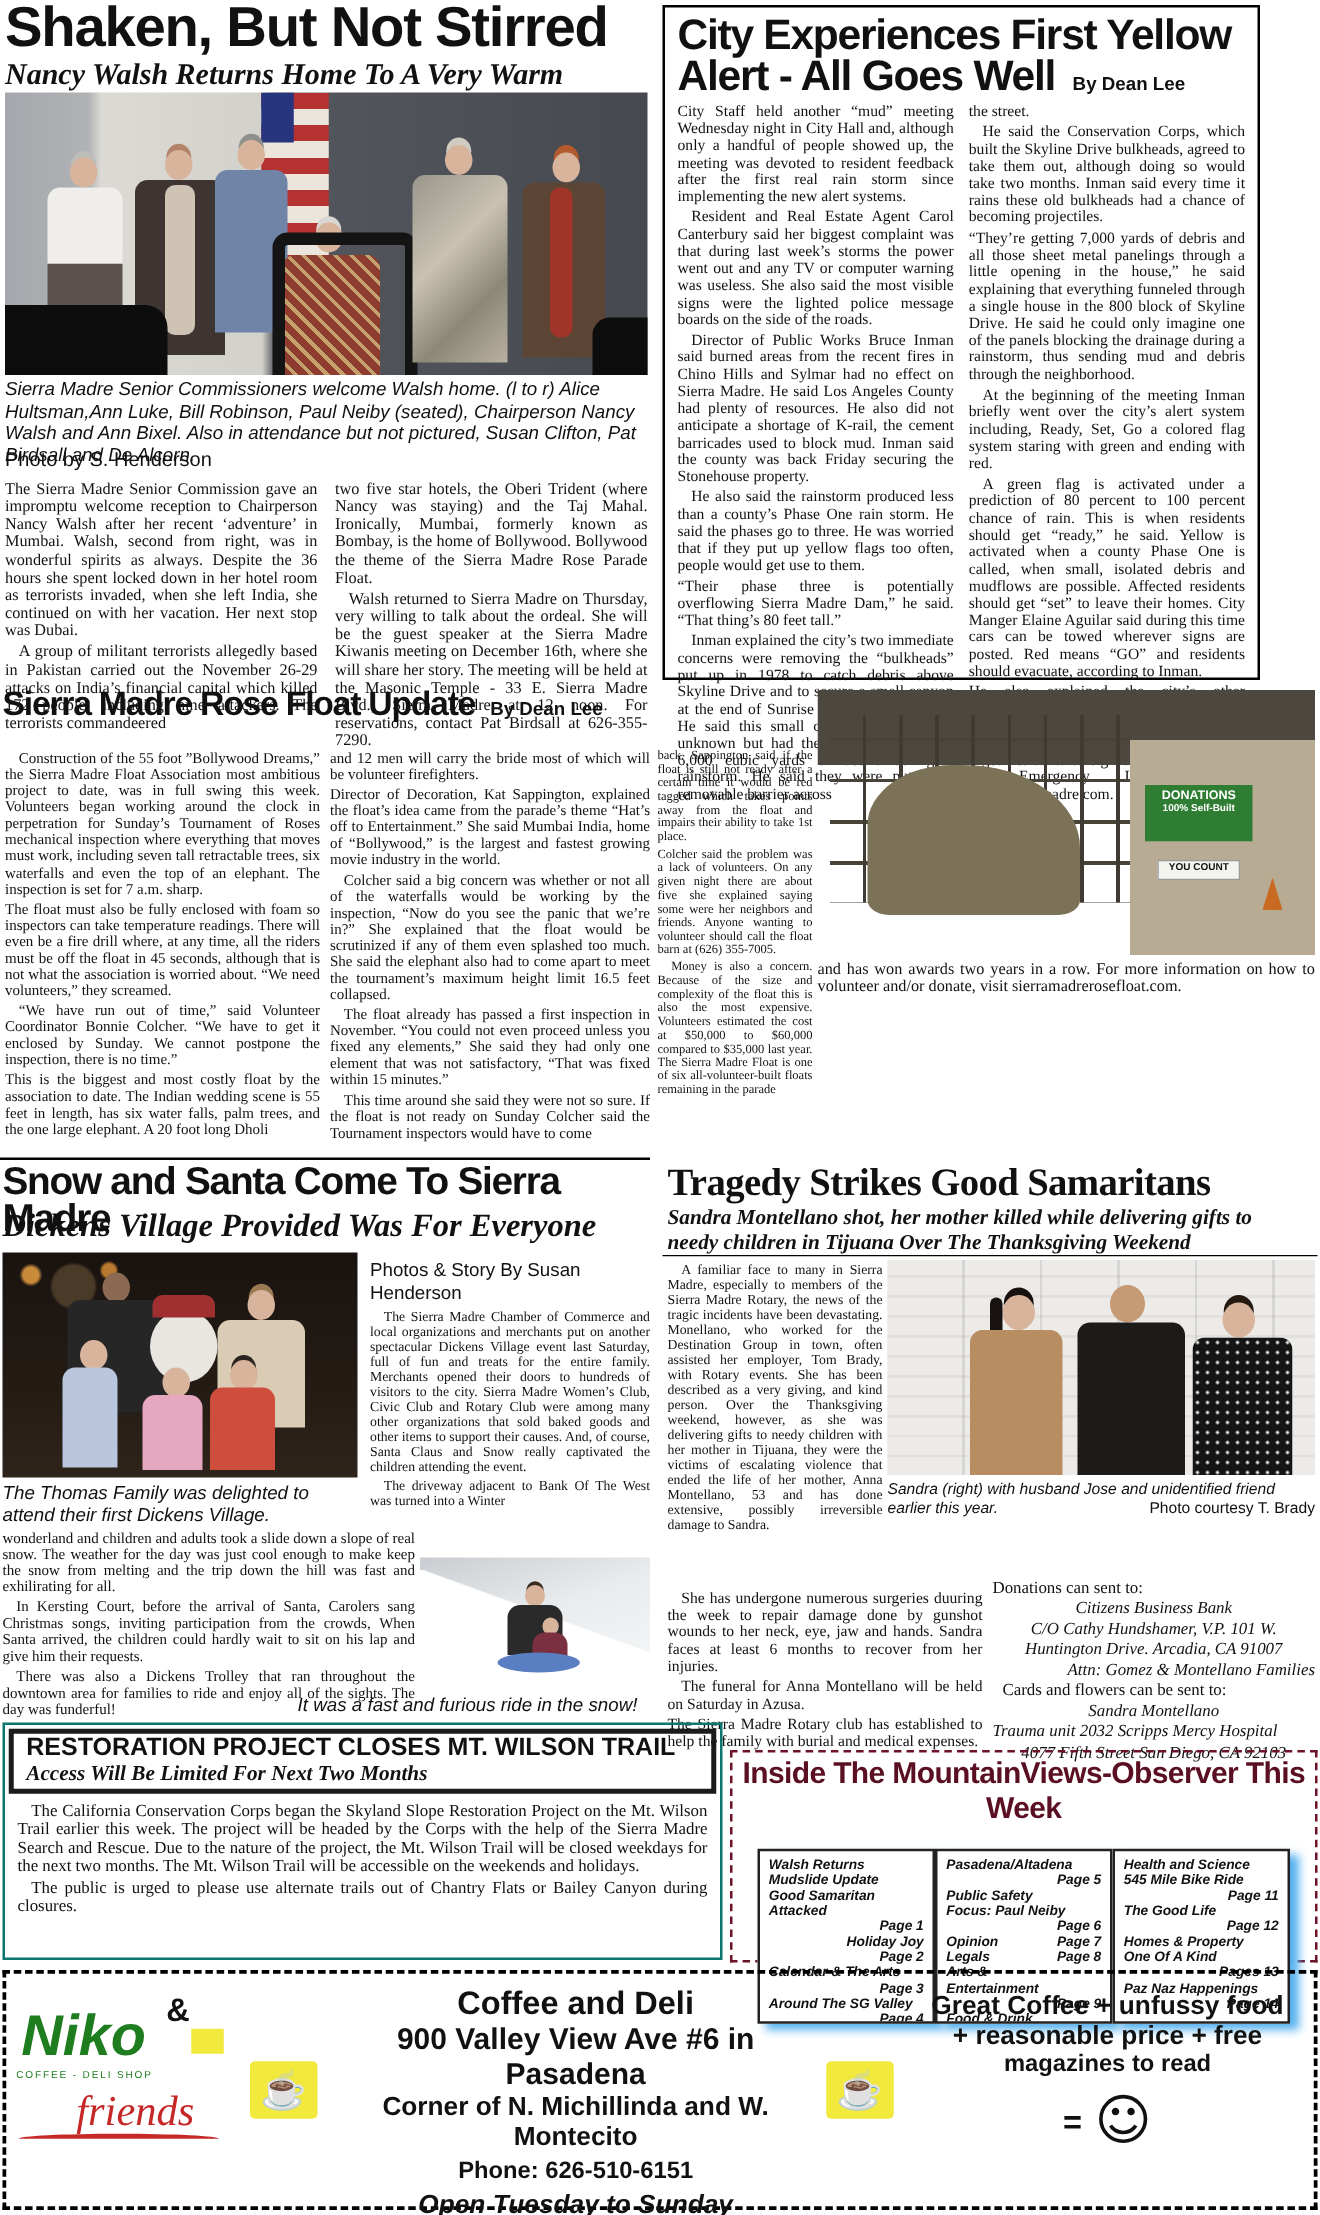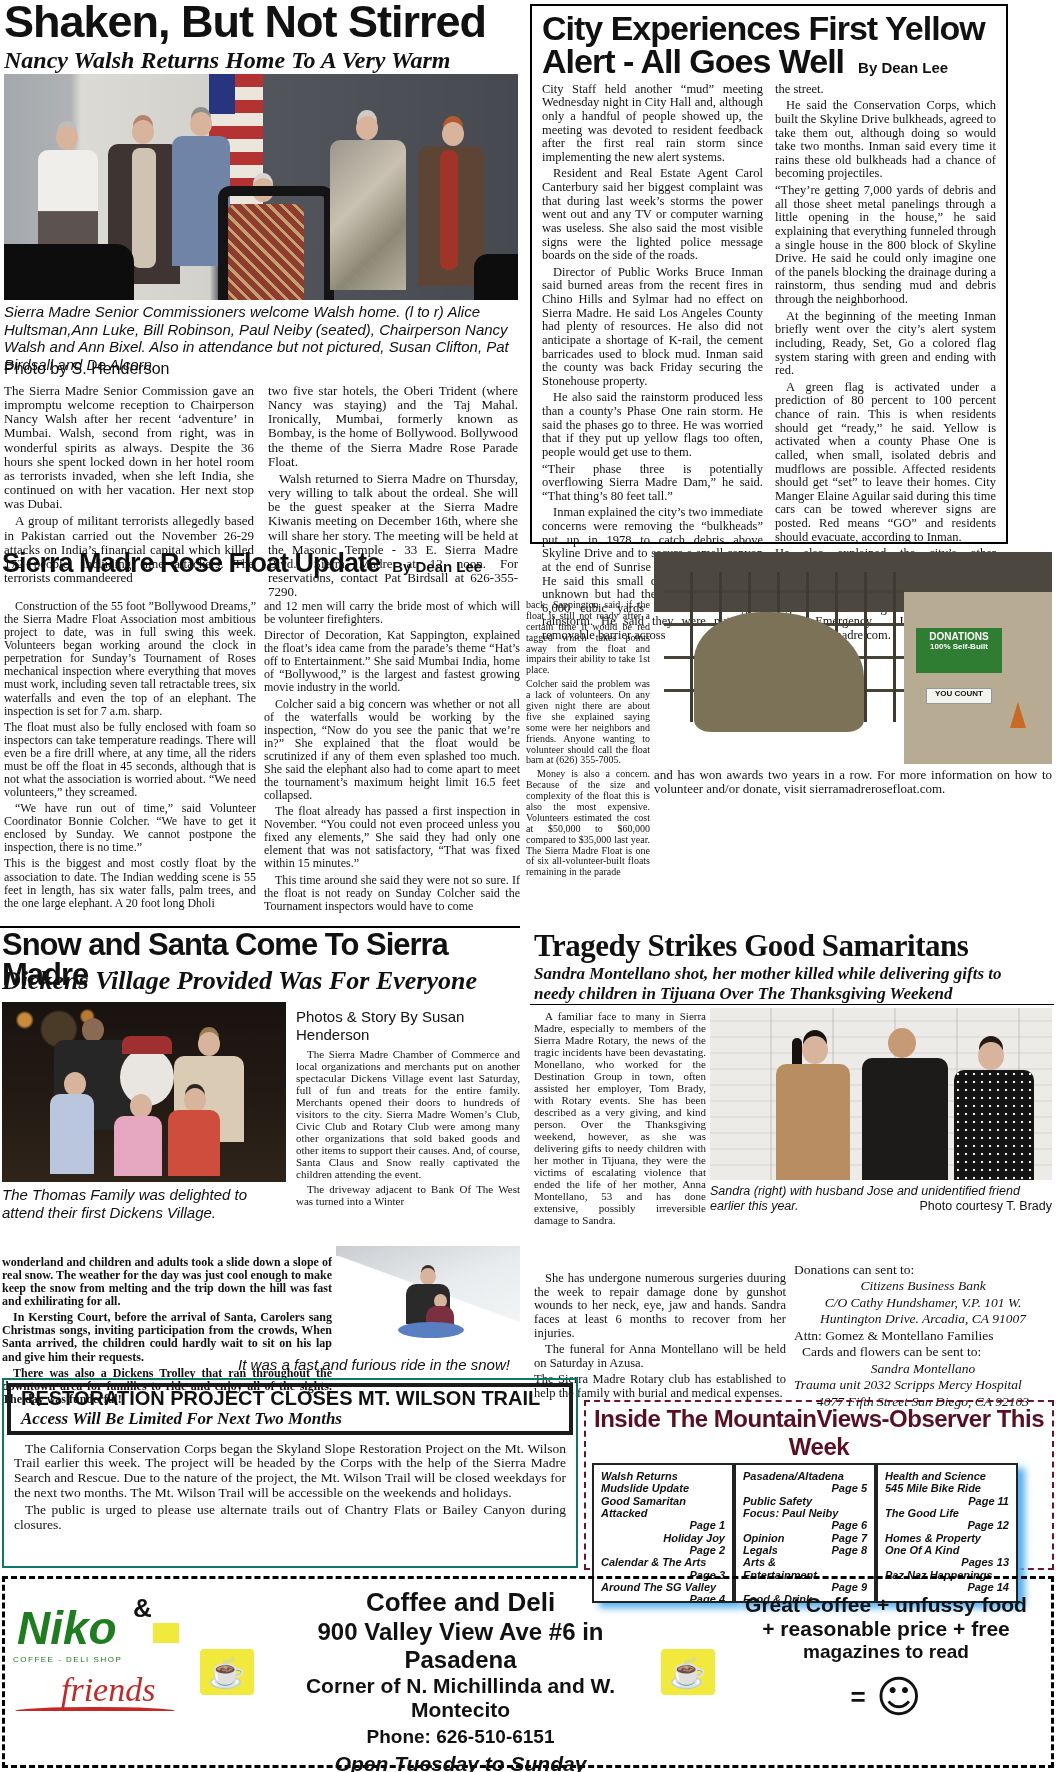--- a/index.html
+++ b/index.html
@@ -20,21 +20,21 @@
   .head{position:absolute;width:22px;height:24px;border-radius:50%;background:#d9b49c;}
   .torso{position:absolute;border-radius:10px 10px 0 0;}
   
   #alert-box{border:2px solid #000;padding:6px 10px 4px 10px;box-sizing:border-box;}
   .twocol{display:flex;gap:12px;}
   .twocol>div{flex:1;}
   
   #inside-box{border:2px dashed #6d1328;box-sizing:border-box;padding:3px 6px;}
   .iw-title{color:#5a0f22;font-family:"Liberation Sans",sans-serif;font-weight:bold;
             font-size:24px;text-align:center;letter-spacing:-0.5px;}
-  .iw-cols{display:flex;justify-content:flex-start;margin-top:2px;}
+  .iw-cols{display:flex;justify-content:center;margin-top:18px;}
   .iw-box{background:#fff;border:2px solid #222;box-shadow:7px 5px 7px #55b1ef;
           width:142px;height:140px;padding:5px 7px;box-sizing:border-box;overflow:hidden;
           font-family:"Liberation Sans",sans-serif;font-weight:bold;font-style:italic;
           font-size:11px;line-height:1.12;}
   .iw-box .pg{text-align:right;}
   .iw-box .rowline{display:flex;justify-content:space-between;}
   .iw-box .ctr{text-align:right;}
   
   #ad-box{border:3px dashed #000;box-sizing:border-box;display:flex;align-items:stretch;}
   .ad-mid{font-family:"Liberation Sans",sans-serif;font-weight:bold;text-align:center;}
@@ -175,21 +175,21 @@
     <div class="torso" style="left:166px;top:108px;width:52px;height:66px;background:#cf4d3c;"></div>
   </div>
   <div class="abs cap" style="left:2px;top:1186px;width:284px;font-size:15px;">The Thomas Family was delighted to attend their first Dickens Village.</div>
 
   <div class="abs" style="left:296px;top:1008px;width:224px;font-family:'Liberation Sans',sans-serif;font-size:15px;line-height:1.2;">Photos &amp; Story By Susan Henderson</div>
   <div class="abs body-col" style="left:296px;top:1048px;width:224px;height:196px;font-size:11px;overflow:hidden;">
     <p class="ind">The Sierra Madre Chamber of Commerce and  local  organizations and  merchants  put  on  another spectacular Dickens Village event  last Saturday, full of fun and treats for the entire family.  Merchants opened their doors to hundreds of visitors to the city.  Sierra Madre Women’s Club, Civic Club and Rotary Club were among many other organizations that sold baked goods and other items to support their causes.  And, of course, Santa Claus and Snow really captivated the children attending the event.</p>
     <p class="ind">The driveway adjacent to Bank Of The West was turned into a Winter</p>
   </div>
 
-  <div class="abs body-col" style="left:2px;top:1256px;width:330px;height:150px;font-size:12px;overflow:hidden;font-weight:bold;">
+  <div class="abs body-col" style="left:2px;top:1224px;width:330px;height:150px;font-size:12px;overflow:hidden;">
     <p>wonderland and children and adults took a slide down a slope of real snow. The weather for the day was just cool enough to make keep the snow from melting and the trip down the hill was fast and exhilirating for all.</p>
     <p class="ind">In Kersting Court, before the arrival of Santa, Carolers sang Christmas songs, inviting participation from the crowds,  When Santa arrived, the children could hardly wait to sit on his lap and give him their requests.</p>
     <p class="ind">There was also a Dickens Trolley that ran throughout the downtown area for families to ride and enjoy all of the sights.  The day was funderful!</p>
   </div>
 
   <div class="abs ph" style="left:336px;top:1246px;width:184px;height:106px;background:linear-gradient(160deg,#c9cdd1 0%,#e9ecee 45%,#f6f8f9 100%);">
     <div class="abs" style="left:0;top:10px;width:184px;height:96px;background:linear-gradient(200deg,transparent 40%,#ffffff 41%);"></div>
     <div class="head" style="left:84px;top:22px;width:16px;height:17px;box-shadow:0 -4px 0 -1px #3a2e24;"></div>
     <div class="torso" style="left:70px;top:38px;width:44px;height:40px;background:#2a2a2a;"></div>
     <div class="head" style="left:98px;top:48px;width:13px;height:14px;"></div>
@@ -230,21 +230,21 @@
       <span>earlier this year.</span>
       <span class="credit" style="font-style:normal;">Photo courtesy T. Brady</span>
     </div>
   </div>
 
   <div class="abs" style="left:794px;top:1262px;width:258px;font-size:13.5px;line-height:1.22;">
     <div>Donations can sent to:</div>
     <div style="font-style:italic;text-align:center;">Citizens Business Bank</div>
     <div style="font-style:italic;text-align:center;">C/O Cathy Hundshamer, V.P.  101 W.</div>
     <div style="font-style:italic;text-align:center;">Huntington Drive. Arcadia, CA   91007</div>
-    <div style="text-align:left;">Attn: Gomez &amp; Montellano Families</div>
+    <div style="font-style:italic;text-align:right;">Attn: Gomez &amp; Montellano Families</div>
     <div style="margin-left:8px;">Cards and flowers can be sent to:</div>
     <div style="font-style:italic;text-align:center;">Sandra Montellano</div>
     <div style="font-style:italic;text-align:left;">Trauma unit 2032 Scripps Mercy Hospital</div>
     <div style="font-style:italic;text-align:center;">4077 Fifth Street  San Diego, CA 92103</div>
   </div>
 
   <div id="resto" class="abs" style="left:2px;top:1378px;width:576px;height:190px;">
     <div class="tbox">
       <div class="hl" style="font-size:20px;letter-spacing:0;">RESTORATION PROJECT CLOSES MT. WILSON TRAIL</div>
       <div class="sub" style="font-size:17px;">Access Will Be Limited For Next Two Months</div>

